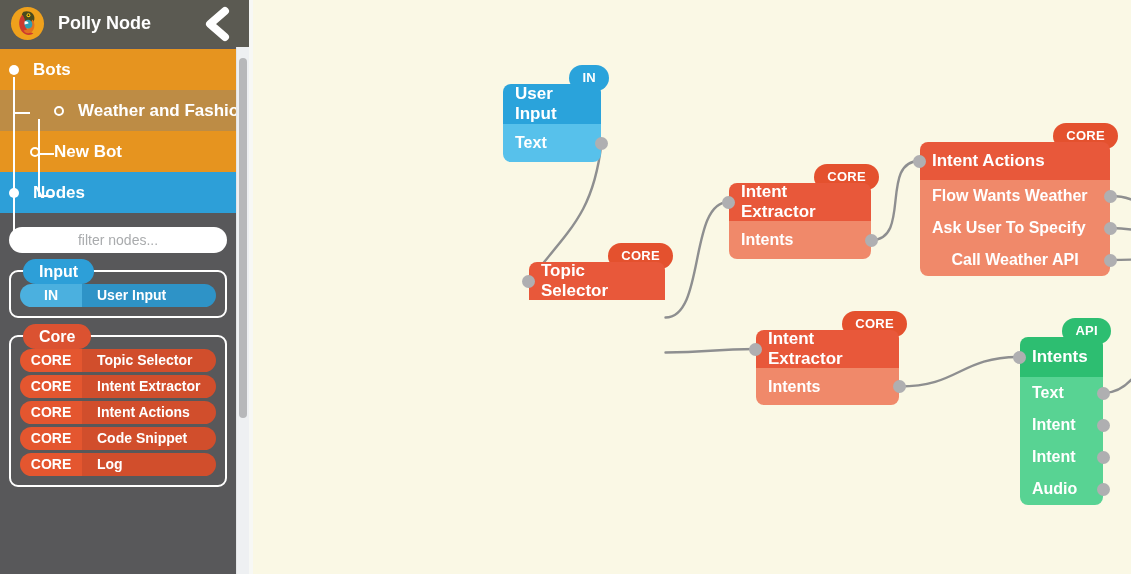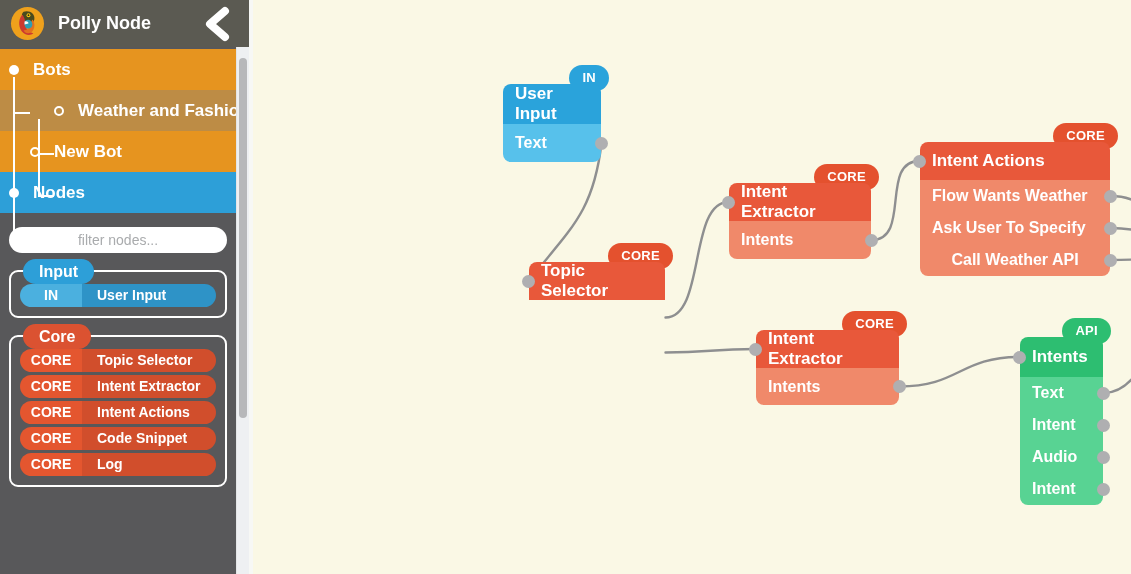--- a/index.html
+++ b/index.html
@@ -273,25 +273,25 @@
         <div class="nrows">
           <div class="nrow" style="height:32px;">
             <span>Text</span>
             <span class="port out"></span>
           </div>
           <div class="nrow" style="height:32px;">
             <span>Intent</span>
             <span class="port out"></span>
           </div>
           <div class="nrow" style="height:32px;">
+            <span>Intent</span>
+            <span class="port out"></span>
+          </div>
+          <div class="nrow" style="height:32px;">
             <span>Audio</span>
-            <span class="port out"></span>
-          </div>
-          <div class="nrow" style="height:32px;">
-            <span>Intent</span>
             <span class="port out"></span>
           </div>
         </div>
       </div>
     </div>
 
   </div>
 </div>
 
 </body></html>

